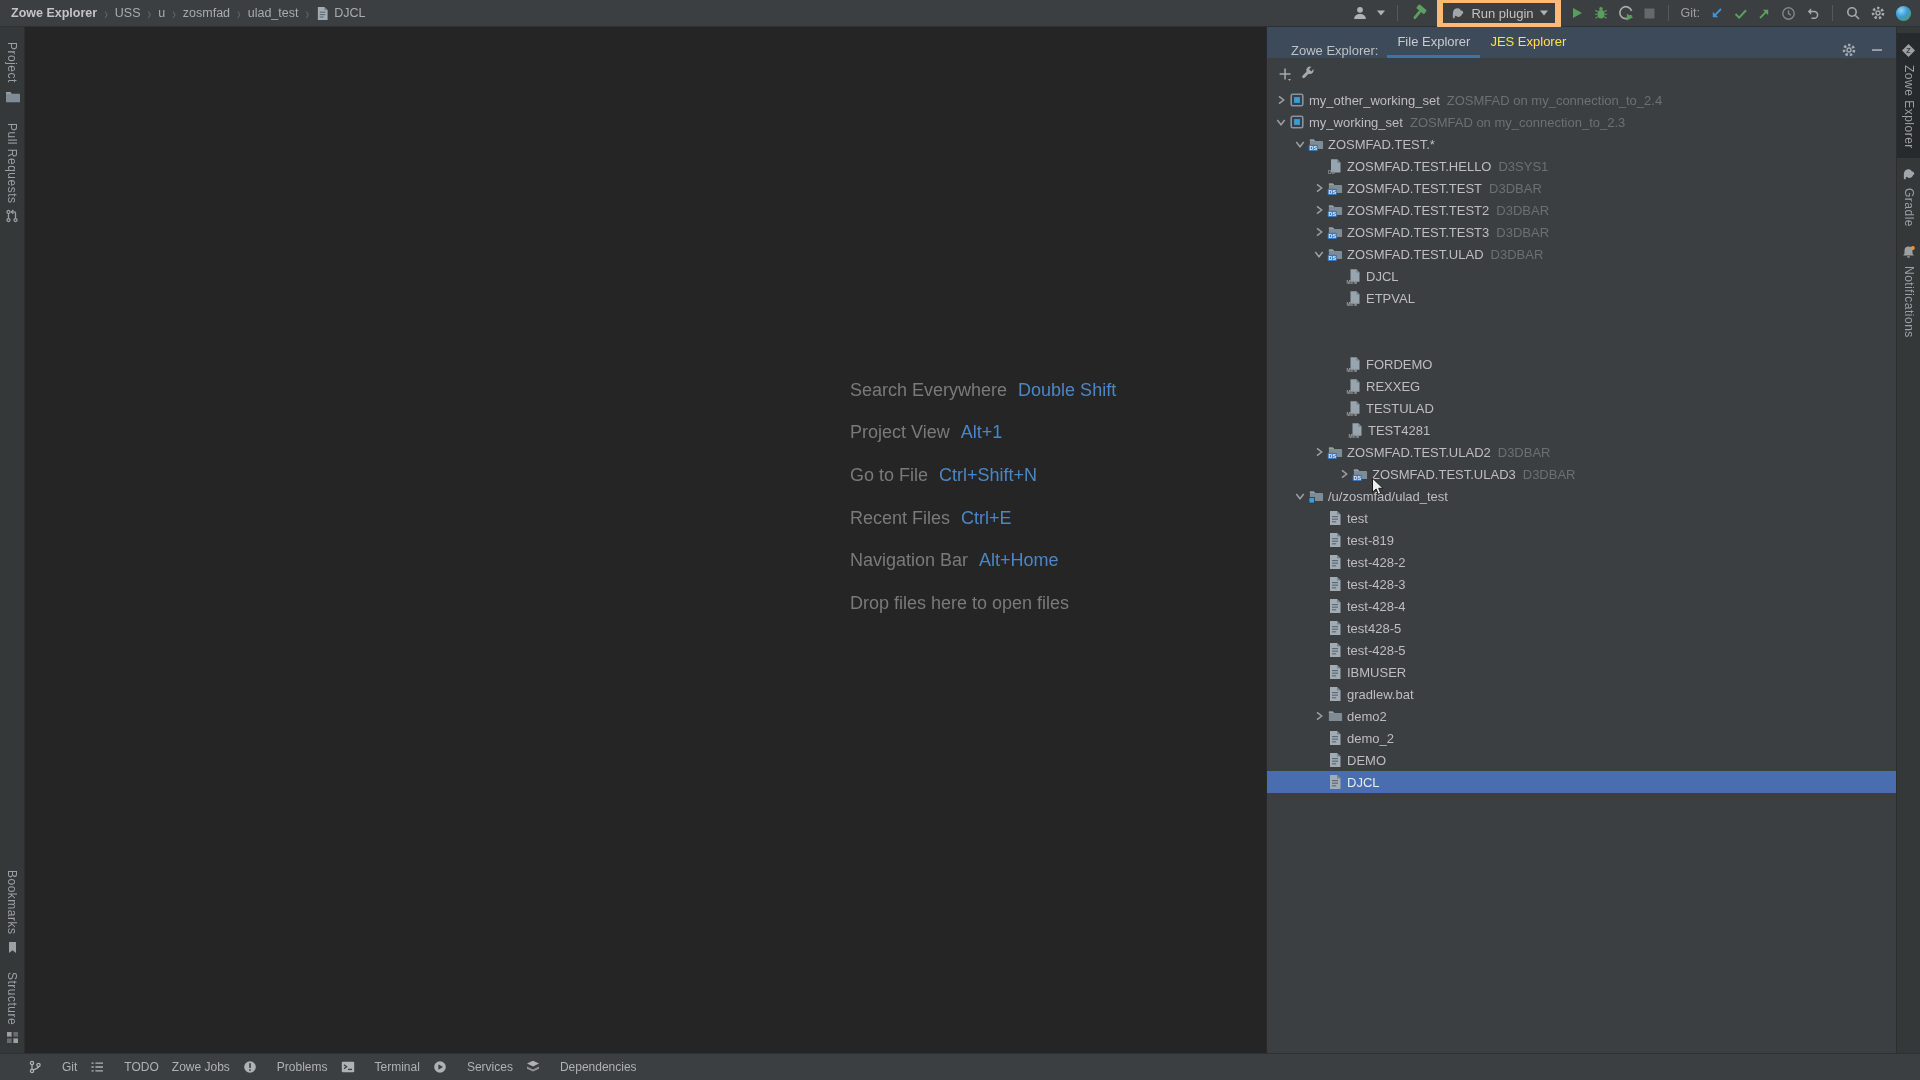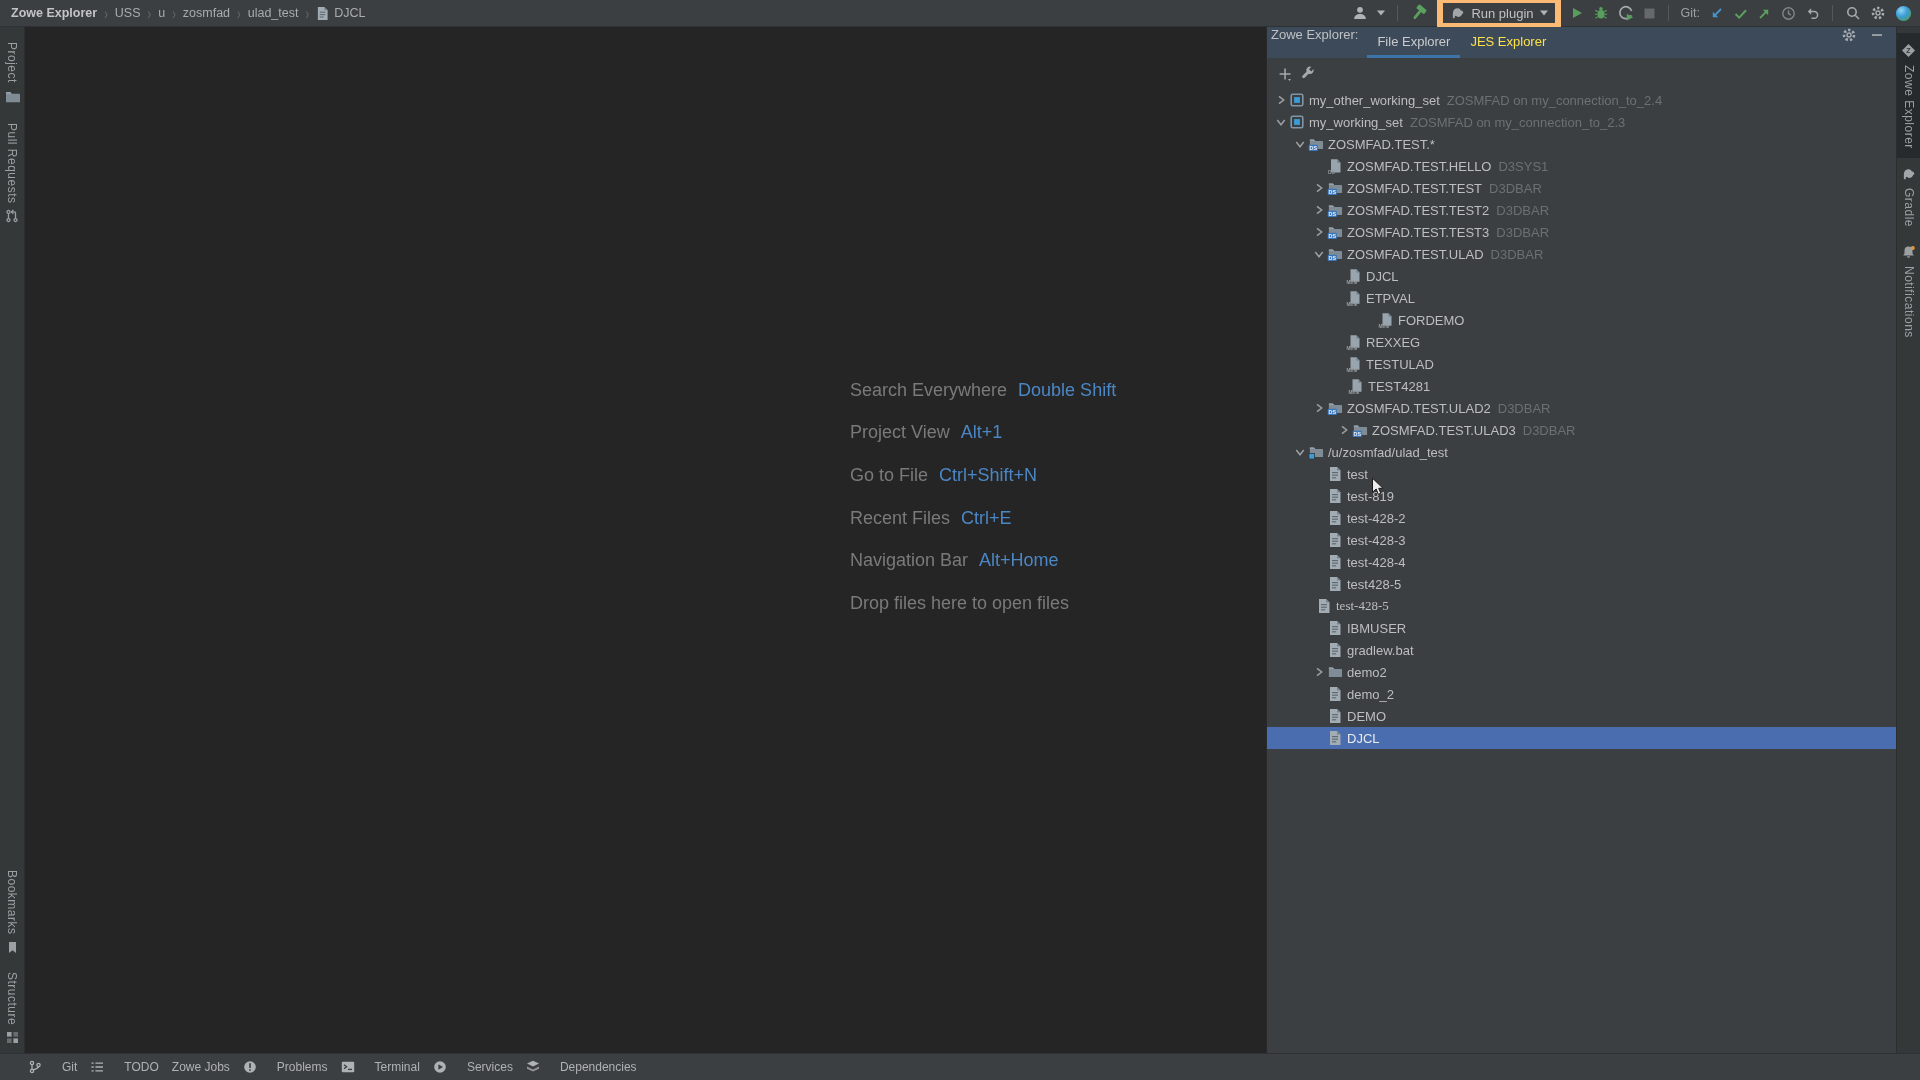--- a/index.html
+++ b/index.html
@@ -27,21 +27,21 @@
   .stripe-btn .vtext{writing-mode:vertical-rl;letter-spacing:0.5px;}
   .stripe-btn.active{background:#272a2c;}
   
   .editor{position:absolute;left:25px;top:27px;right:654px;bottom:27px;background:#252525;}
   .hints{position:absolute;left:825px;top:342px;}
   .hint{height:42.6px;display:flex;align-items:center;gap:11px;font-size:18px;}
   .hint .lab{color:#7A7A7A;}
   .hint .key{color:#4B87C5;}
   
   .panel{position:absolute;top:27px;right:24px;width:630px;bottom:27px;background:#3C3F41;border-left:1px solid #27292B;box-sizing:border-box;display:flex;flex-direction:column;overflow:hidden;}
-  .panel-header{height:31px;background:#3C4A5A;display:flex;align-items:flex-start;padding:0 12px 0 4px;font-size:13px;color:#BFC1C3;flex:none;}
+  .panel-header{height:31px;background:#3C4A5A;display:flex;align-items:flex-end;padding:0 12px 0 24px;font-size:13px;color:#BFC1C3;flex:none;}
   .panel-title{margin-right:9px;}
   .tab{height:31px;display:flex;align-items:center;padding:0 10px;color:#fde047;border-bottom:3px solid transparent;box-sizing:border-box;}
   .tab.active{border-bottom-color:#3D74A8;color:#C9CBCD;}
   .header-spacer{flex:1;}
   .panel-header .hicon{margin-left:13px;display:flex;}
   .panel-toolbar{height:31px;display:flex;align-items:center;gap:7px;padding:0 10px;flex:none;}
   .tree{flex:1;position:relative;font-size:13px;}
   .row{height:22px;display:flex;align-items:center;color:#BCBEC0;white-space:nowrap;}
   .row .chev{width:17px;flex:none;display:flex;align-items:center;justify-content:center;}
   .row .ticon{width:16px;height:16px;flex:none;margin-right:4px;display:flex;align-items:center;justify-content:center;}
@@ -468,21 +468,21 @@
           <span class="chev"></span>
           <span class="ticon">
             <svg width="16" height="16" viewBox="0 0 16 16">
               <path d="M4.5 1.3h6l3 3.2v9.2H4.5z" fill="#98A4AE"></path>
               <path d="M10.5 1.3l3 3.2h-3z" fill="#6F7B84"></path>
               <text x="0.5" y="15.5" font-size="4.6" font-weight="bold" fill="#969CA2" font-family="Liberation Sans,sans-serif">MEM</text>
             </svg>
           </span>
           <span class="lbl">ETPVAL</span>
         </div>
-        <div class="row" style="padding-left: 94px;">
+        <div class="row" style="padding-left: 62px; margin-top: 44px;">
           <span class="chev"></span>
           <span class="ticon">
             <svg width="16" height="16" viewBox="0 0 16 16">
               <path d="M4.5 1.3h6l3 3.2v9.2H4.5z" fill="#98A4AE"></path>
               <path d="M10.5 1.3l3 3.2h-3z" fill="#6F7B84"></path>
               <text x="0.5" y="15.5" font-size="4.6" font-weight="bold" fill="#969CA2" font-family="Liberation Sans,sans-serif">MEM</text>
             </svg>
           </span>
           <span class="lbl">FORDEMO</span>
         </div>
@@ -639,21 +639,21 @@
             <svg width="14" height="16" viewBox="0 0 14 16">
               <path d="M2 1h7l3.5 3.5V15H2z" fill="#A2ACB4"></path>
               <path d="M9 1l3.5 3.5H9z" fill="#79838C"></path>
               <rect x="4" y="6" width="6" height="1.2" fill="#5F6A72"></rect>
               <rect x="4" y="8.6" width="6" height="1.2" fill="#5F6A72"></rect>
               <rect x="4" y="11.2" width="4.2" height="1.2" fill="#5F6A72"></rect>
             </svg>
           </span>
           <span class="lbl">test428-5</span>
         </div>
-        <div class="row" style="padding-left: 32px; font-family: Liberation Serif, serif;">
+        <div class="row" style="padding-left: 43px;">
           <span class="chev"></span>
           <span class="ticon">
             <svg width="14" height="16" viewBox="0 0 14 16">
               <path d="M2 1h7l3.5 3.5V15H2z" fill="#A2ACB4"></path>
               <path d="M9 1l3.5 3.5H9z" fill="#79838C"></path>
               <rect x="4" y="6" width="6" height="1.2" fill="#5F6A72"></rect>
               <rect x="4" y="8.6" width="6" height="1.2" fill="#5F6A72"></rect>
               <rect x="4" y="11.2" width="4.2" height="1.2" fill="#5F6A72"></rect>
             </svg>
           </span>

